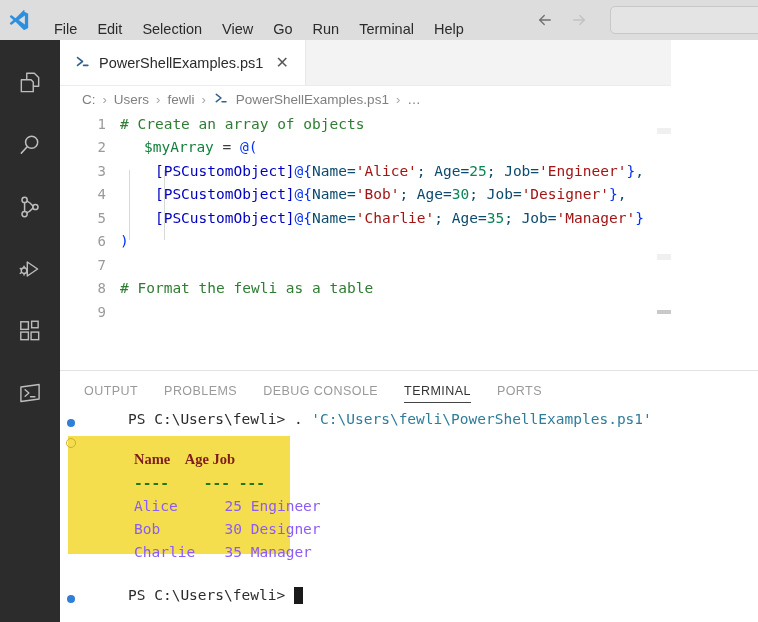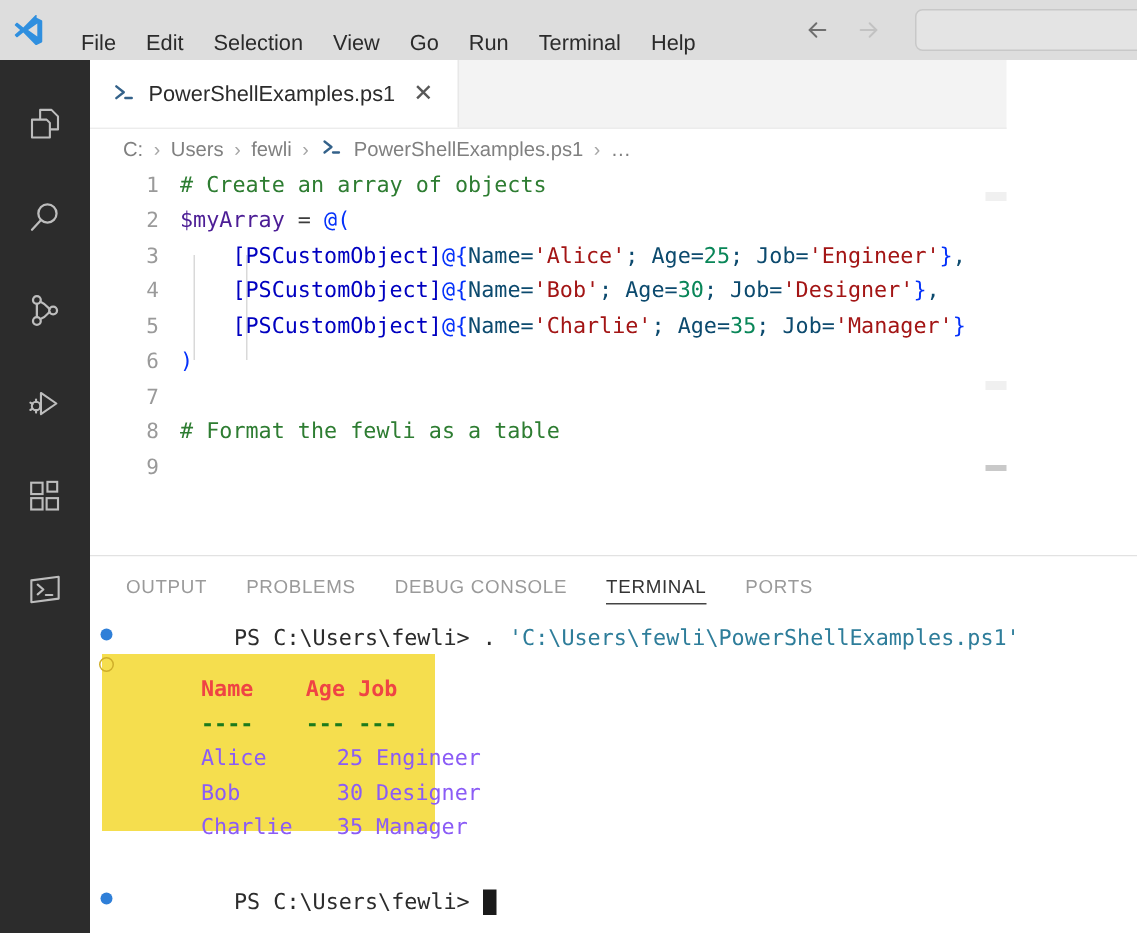--- a/index.html
+++ b/index.html
@@ -154,21 +154,21 @@
     box-sizing: border-box;
     color: #9a9a9a;
     font-size: 14px;
     flex: 0 0 auto;
     font-family: "DejaVu Sans Mono", monospace;
   }
   .ctext { position: relative; white-space: pre; }
 
   
   .t-comment { color: #2e7d32; }
-  .t-var     { color: #4c1d95; }
+  .t-var     { color: #15803d; margin-left: 24px; }
   .t-op      { color: #3c3c3c; }
   .t-blue    { color: #0000c0; }
   .t-bracket { color: #0431fa; }
   .t-string  { color: #a31515; }
   .t-num     { color: #098658; }
   .t-plain   { color: #0c4a6e; }
   .t-cmd     { color: #c8ab6d; }
   .t-pipe    { color: #3c3c3c; }
   .sel { background: #e6ecf5; }
 
@@ -220,23 +220,23 @@
     background: #ffffff;
     font-family: "DejaVu Sans Mono", monospace;
     font-size: 14.5px;
     color: #2c2c2c;
     overflow: hidden;
   }
   .term-row {
     position: relative;
     height: 23px;
     display: flex;
-    align-items: flex-end;
+    align-items: flex-start;
     white-space: pre;
-    padding-left: 96px;
+    padding-left: 68px;
   }
   .marker-blue {
     position: absolute;
     left: 7px; top: 8px;
     width: 8px; height: 8px;
     border-radius: 50%;
     background: #2f7fd8;
   }
   .marker-ring {
     position: absolute;
@@ -256,21 +256,21 @@
     position: relative;
     z-index: 2;
     height: 23px;
     display: flex;
     align-items: center;
     white-space: pre;
     padding-left: 74px;
     font-family: "DejaVu Sans Mono", monospace;
     font-size: 14.5px;
   }
-  .out-head { color: #ef4444; font-weight: bold; }
+  .out-head { color: #7f1d1d; font-weight: bold; font-family: Liberation Serif, serif; }
   .out-dash { color: #1c7a1c; font-weight: bold; }
   .out-body { color: #8b5cf6; }
   .cursor-block {
     display: inline-block;
     width: 9px; height: 17px;
     background: #1a1a1a;
     vertical-align: -3px;
   }
 
   

